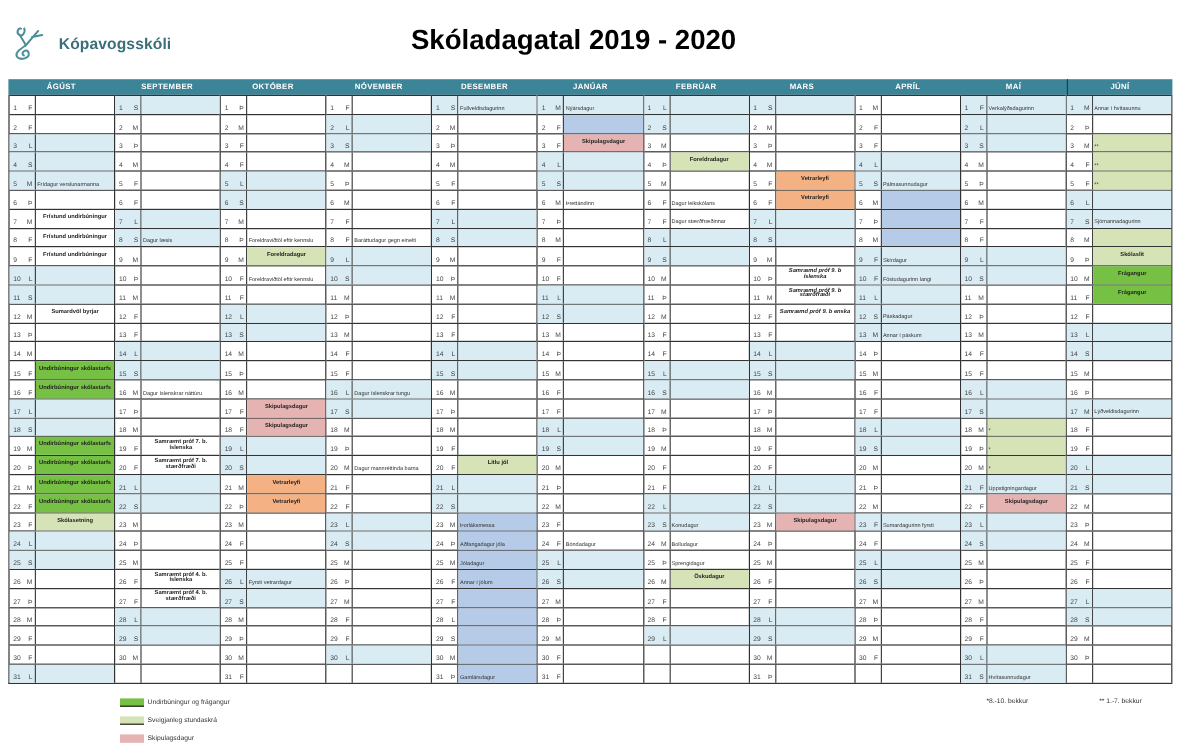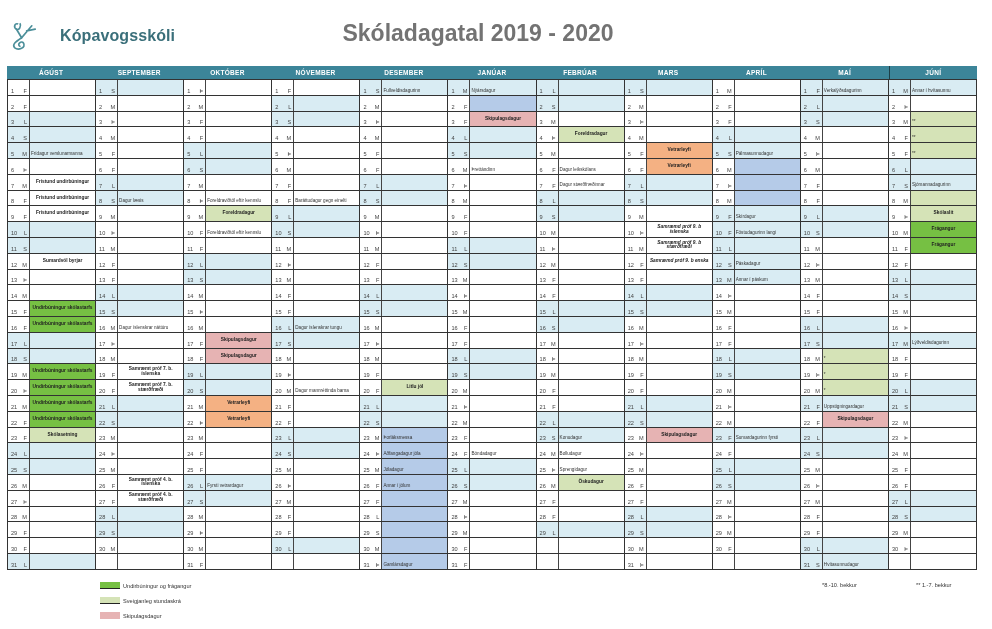--- a/index.html
+++ b/index.html
@@ -1,24 +1,24 @@
 <!DOCTYPE html>
 <html><head>
 <meta charset="utf-8">
 <style>
   * { box-sizing: border-box; margin: 0; padding: 0; }
   html, body { width: 992px; height: 629px; background: #ffffff; overflow: hidden; }
   body { font-family: "Liberation Sans", sans-serif; position: relative; }
 
   .logo { position: absolute; left: 8px; top: 18px; height: 36px; display: flex; align-items: center; }
   .logo svg { width: 34px; height: 34px; }
-  .logo-text { font-size: 16px; font-weight: bold; color: #3a6f7a; margin-left: 18px; letter-spacing: 0.1px; }
+  .logo-text { font-size: 13px; font-weight: bold; color: #3a6f7a; margin-left: 7px; letter-spacing: 0.1px; }
 
   .title { position: absolute; left: 0; width: 956px; top: 20px; text-align: center;
-           font-size: 23px; font-weight: bold; color: #737373; padding-left: 0px; }
+           font-size: 23px; font-weight: bold; color: #000000; padding-left: 0px; }
 
   .cal { position: absolute; left: 7px; top: 66px; width: 970px; }
   .months { display: flex; height: 13px; background: #3c8599; }
   .month-head { width: 97px; color: #ffffff; font-size: 6.5px; font-weight: bold; text-align: center; line-height: 13px; letter-spacing: 0.3px; }
   .month-head.last { border-left: 1px solid #1d3f48; }
 
   .grid { display: flex; border-left: 1px solid #333; border-bottom: 1px solid #333; }
   .mcol { width: 97px; border-right: 1px solid #333; }
   .row { display: flex; height: 15.8px; border-top: 1px solid #333; }
   .dcell { width: 22px; display: flex; align-items: flex-end; justify-content: space-between; padding: 0 2px 1px 3px;

